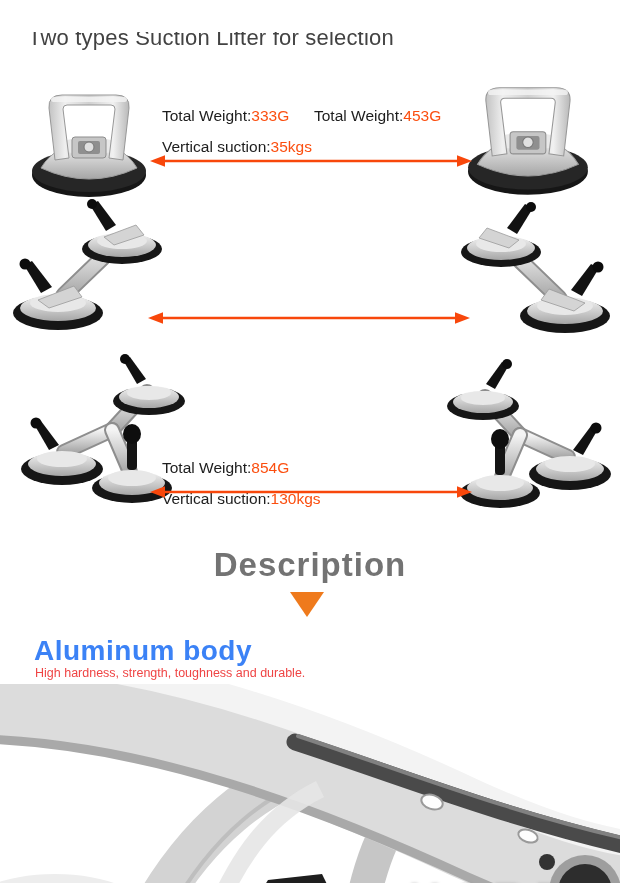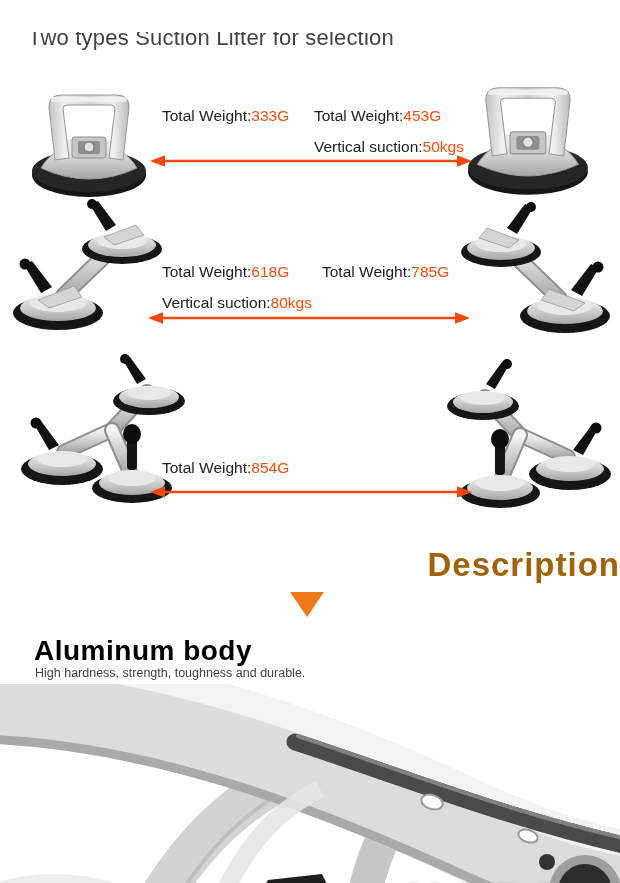--- a/index.html
+++ b/index.html
@@ -13,34 +13,34 @@
     letter-spacing:.2px;white-space:nowrap;
   }
   .spec{
     position:absolute;font-size:15.5px;line-height:31px;color:#1d1d1d;white-space:nowrap;
   }
   .spec .val{color:#fb4e0f;}
   .arrow{position:absolute;}
   .product{position:absolute;}
   .flip{transform:scaleX(-1);}
   .desc-heading{
-    position:absolute;left:0;top:514px;width:620px;text-align:right;
-    font-size:33px;font-weight:700;color:#a16207;letter-spacing:1px;
+    position:absolute;left:0;top:514px;width:620px;text-align:center;
+    font-size:33px;font-weight:700;color:#737373;letter-spacing:1px;
   }
   .desc-triangle{
     position:absolute;left:290px;top:560px;width:0;height:0;
     border-left:17px solid transparent;border-right:17px solid transparent;
     border-top:25px solid #ef7a1c;
   }
   .feature-heading{
-    position:absolute;left:34px;top:603px;font-size:28px;font-weight:700;color:#000000;
+    position:absolute;left:34px;top:603px;font-size:28px;font-weight:700;color:#3b82f6;
     letter-spacing:.5px;
   }
   .feature-sub{
-    position:absolute;left:35px;top:634px;font-size:12.5px;color:#404040;
+    position:absolute;left:35px;top:634px;font-size:12.5px;color:#ef4444;
   }
   .photo{
     position:absolute;left:0;top:652px;width:620px;height:231px;overflow:hidden;
   }
   .watermark{
     position:absolute;left:408px;top:188px;
     font-size:46px;font-weight:700;letter-spacing:9px;
     color:rgba(255,255,255,.68);
     text-shadow:0 0 3px rgba(140,140,140,.45);
     white-space:nowrap;
@@ -159,60 +159,56 @@
 
   <svg class="product" style="left:15px;top:50px" width="150" height="118">
       <use href="#sym-single"></use>
     </svg>
   <svg class="product" style="left:450px;top:42px" width="158" height="124">
       <use href="#sym-single"></use>
     </svg>
 
   <div class="spec" style="left:162px;top:68px">
     <div><span>Total Weight:</span><span class="val">333G</span></div>
+    <div><span>Vertical suction:</span><span class="val">35kgs</span></div>
   </div>
   <div class="spec" style="left:314px;top:68px">
     <div><span>Total Weight:</span><span class="val">453G</span></div>
-    <div><span>Vertical suction:</span><span class="val">50kgs</span></div>
   </div>
   <svg class="arrow" style="left:150px;top:122px" width="322" height="14">
     <line x1="13" y1="7" x2="309" y2="7" stroke="#f8470b" stroke-width="2.6"></line>
     <polygon points="0,7 15,1.2 15,12.8" fill="#f8470b"></polygon>
     <polygon points="322,7 307,1.2 307,12.8" fill="#f8470b"></polygon>
   </svg>
 
   <svg class="product" style="left:6px;top:163px" width="165" height="145">
       <use href="#sym-double"></use>
     </svg>
   <svg class="product flip" style="left:452px;top:166px" width="165" height="145">
       <use href="#sym-double"></use>
     </svg>
 
-  <div class="spec" style="left:162px;top:224px">
-    <div><span>Total Weight:</span><span class="val">618G</span></div>
-    <div><span>Vertical suction:</span><span class="val">80kgs</span></div>
-  </div>
   <div class="spec" style="left:322px;top:224px">
-    <div><span>Total Weight:</span><span class="val">785G</span></div>
   </div>
   <svg class="arrow" style="left:148px;top:279px" width="322" height="14">
     <line x1="13" y1="7" x2="309" y2="7" stroke="#f8470b" stroke-width="2.6"></line>
     <polygon points="0,7 15,1.2 15,12.8" fill="#f8470b"></polygon>
     <polygon points="322,7 307,1.2 307,12.8" fill="#f8470b"></polygon>
   </svg>
 
   <svg class="product" style="left:12px;top:318px" width="195" height="160">
       <use href="#sym-triple"></use>
     </svg>
   <svg class="product flip" style="left:425px;top:322px" width="195" height="162">
       <use href="#sym-triple"></use>
     </svg>
 
   <div class="spec" style="left:162px;top:420px">
     <div><span>Total Weight:</span><span class="val">854G</span></div>
+    <div><span>Vertical suction:</span><span class="val">130kgs</span></div>
   </div>
   <svg class="arrow" style="left:150px;top:453px" width="322" height="14">
     <line x1="13" y1="7" x2="309" y2="7" stroke="#f8470b" stroke-width="2.6"></line>
     <polygon points="0,7 15,1.2 15,12.8" fill="#f8470b"></polygon>
     <polygon points="322,7 307,1.2 307,12.8" fill="#f8470b"></polygon>
   </svg>
 
   <div class="desc-heading">Description</div>
   <div class="desc-triangle"></div>
 

